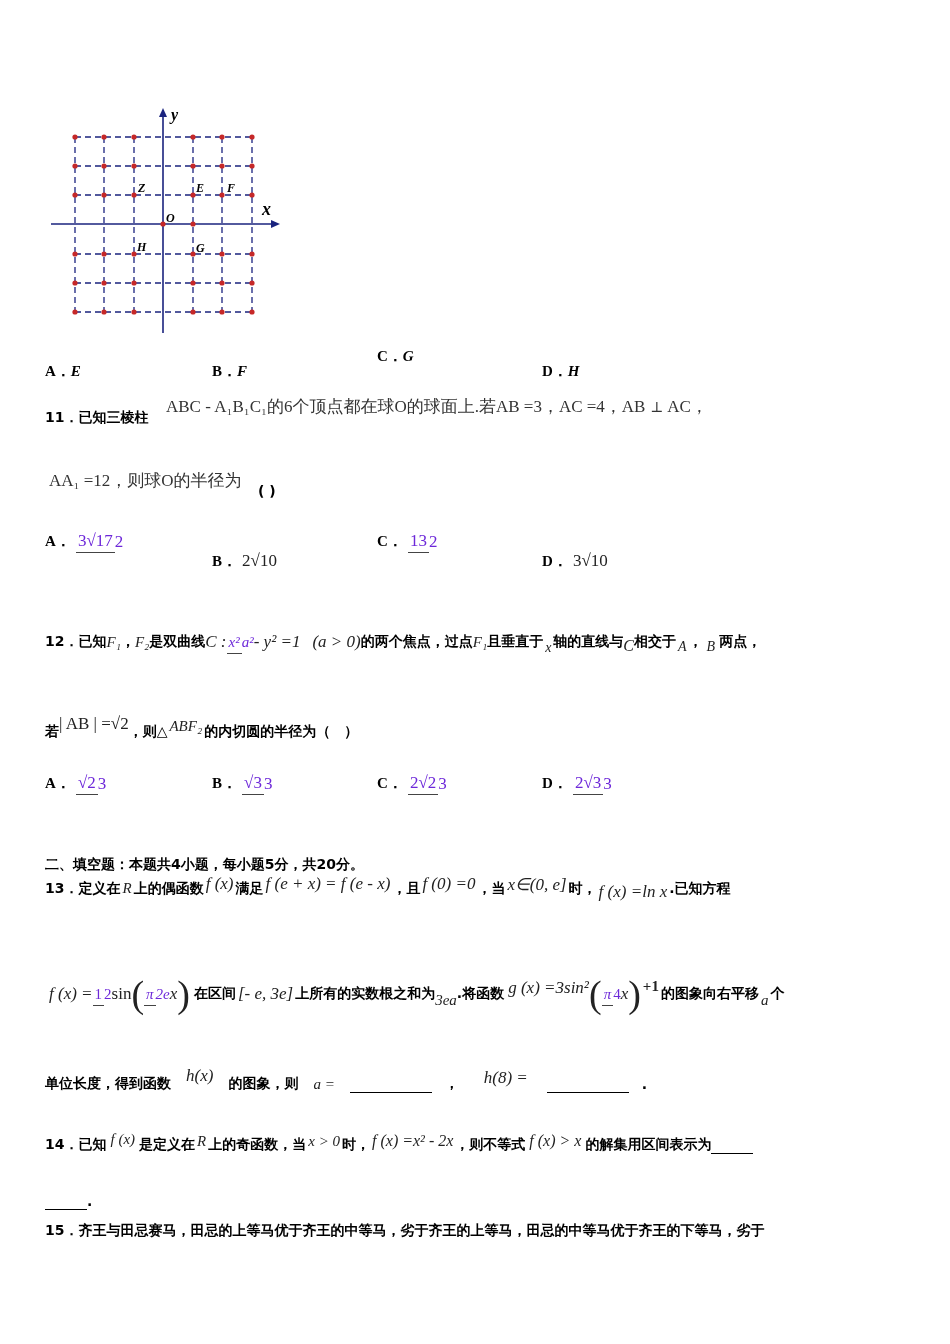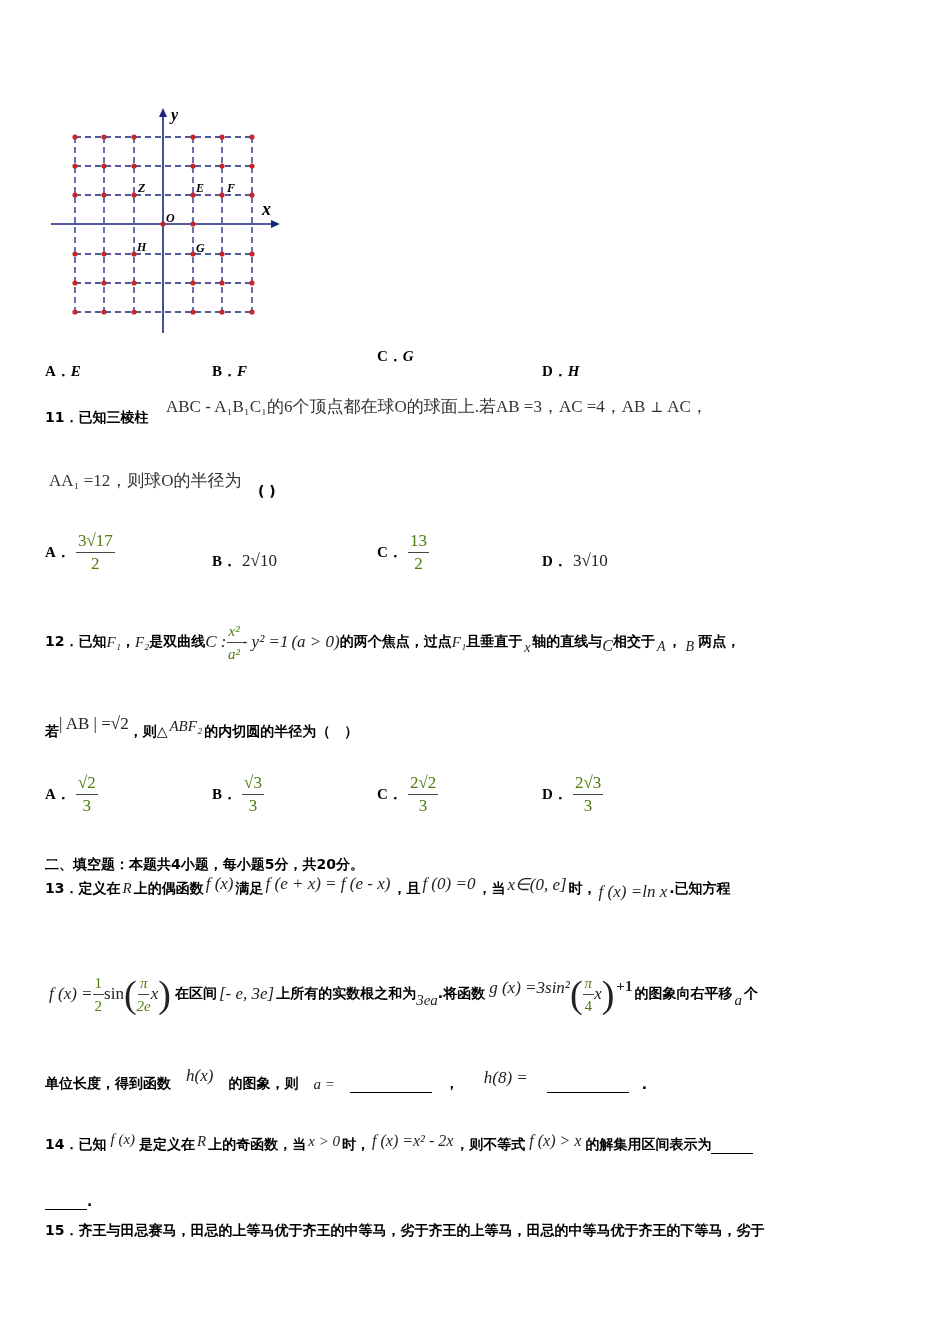--- a/index.html
+++ b/index.html
@@ -5,22 +5,22 @@
   html, body { margin:0; padding:0; background:#fff; }
   body { width:950px; height:1344px; position:relative; overflow:hidden;
          font-family:"DejaVu Serif", serif; color:#000; }
   .abs { position:absolute; white-space:nowrap; }
   .b { font-weight:bold; font-family:"DejaVu Sans", sans-serif; font-size:14px; }
   .m { font-family:"Liberation Serif", serif; font-style:italic; font-size:17px; color:#222; }
   .mr { font-family:"Liberation Serif", serif; font-size:17px; color:#222; }
   .gray { color:#333; font-family:"Liberation Serif", serif; font-size:17px; }
   .opt { font-weight:bold; font-family:"Liberation Serif", serif; font-size:15px; }
   .optv { font-family:"Liberation Serif", serif; font-style:italic; font-weight:bold; font-size:15px; }
-  .frac { display:inline-flex; flex-direction:column; align-items:center; vertical-align:middle;
-          font-family:"Liberation Serif", serif; font-size:17px; color:#4d7c0f; }
+  .frac { display:inline-flex; flex-direction:row; align-items:center; vertical-align:middle;
+          font-family:"Liberation Serif", serif; font-size:17px; color:#6d28d9; }
   .frac .num { border-bottom:1px solid #444; padding:0 2px; line-height:22px; }
   .frac .den { line-height:22px; }
   .blank { display:inline-block; border-bottom:1px solid #000; vertical-align:baseline; }
 </style>
 </head>
 <body>
 
 <svg class="abs" style="left:45px;top:105px;" width="245" height="235" viewBox="45 105 245 235">
   <g stroke="#1a237e" stroke-width="1.3" stroke-dasharray="6,4" fill="none">
     <line x1="75" y1="137" x2="252" y2="137"></line>
@@ -140,21 +140,21 @@
   <span class="b">已知</span>
   <span class="m" style="font-size:15px;">F₁</span>
   <span class="b">，</span>
   <span class="m" style="font-size:15px;">F₂</span>
   <span class="b">是双曲线</span>
   <span class="m">C :</span>
   <span class="frac" style="font-style:italic;font-size:15px;">
       <span class="num">x²</span>
       <span class="den">a²</span>
     </span>
-  <span class="m" style="margin-right:3px;">- y² =1</span>
+  <span class="m" style="margin-right:12px;">- y² =1</span>
   <span class="m">(a &gt; 0)</span>
   <span class="b">的两个焦点，过点</span>
   <span class="m" style="font-size:15px;">F₁</span>
   <span class="b">且垂直于</span>
   <span class="m" style="font-size:14px;position:relative;top:6px;margin:0 2px;">x</span>
   <span class="b">轴的直线与</span>
   <span class="m" style="font-size:16px;position:relative;top:4px;">C</span>
   <span class="b">相交于</span>
   <span class="m" style="font-size:14px;position:relative;top:5px;margin:0 2px;">A</span>
   <span class="b">，</span>

